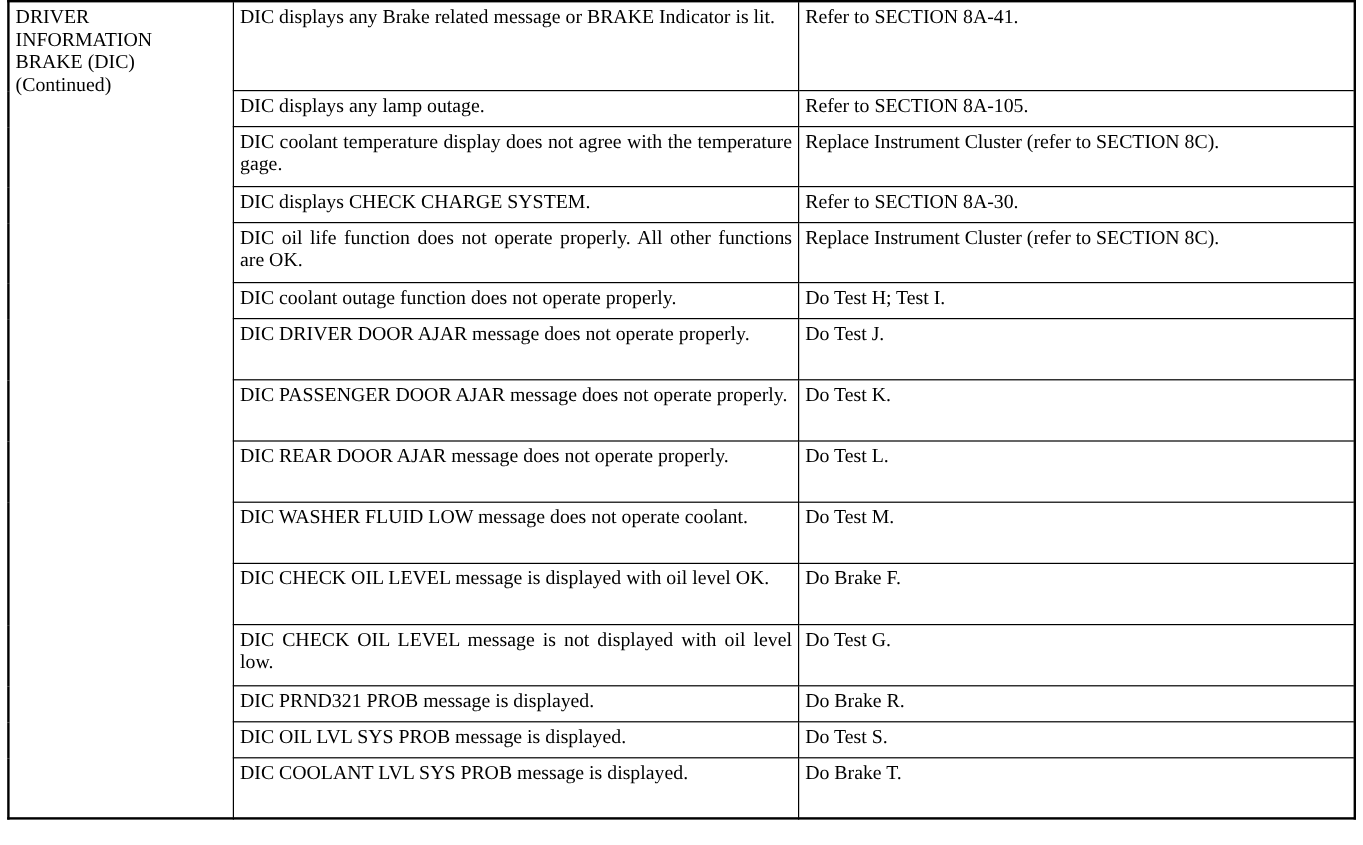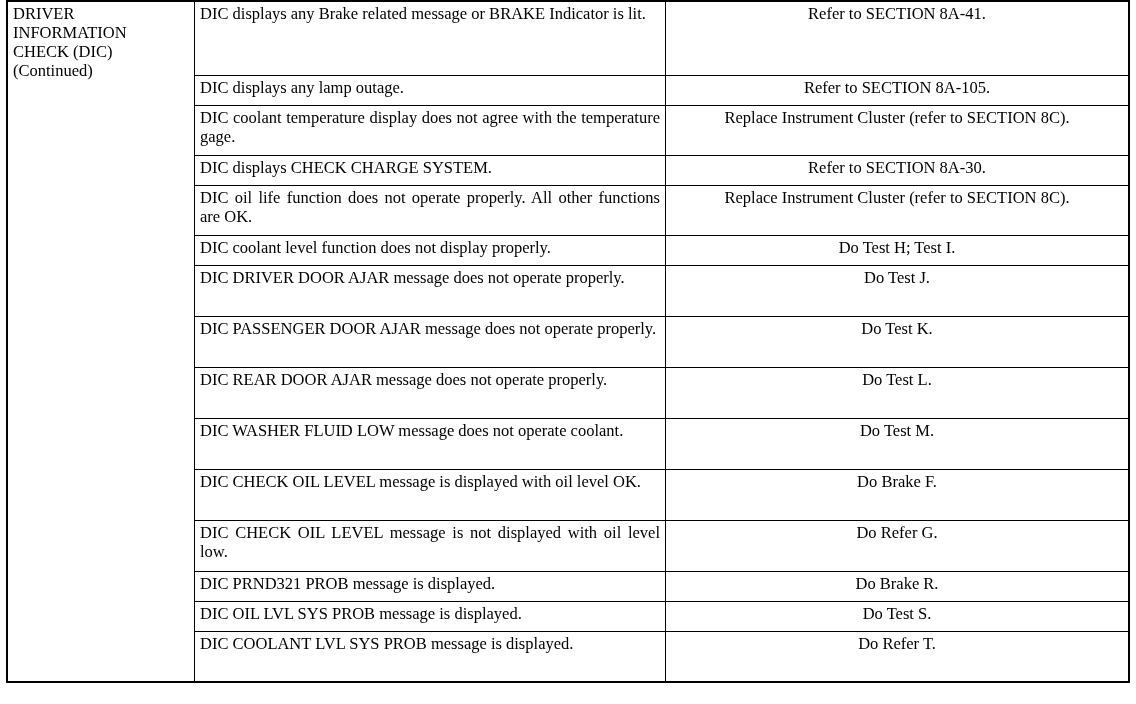--- a/index.html
+++ b/index.html
@@ -50,39 +50,38 @@
   td.col-cond {
     width: 460px;
     text-align: justify;
     text-justify: inter-word;
     padding-left: 8px;
     padding-right: 10px;
   }
   td.col-action {
     border-right: none;
     padding-left: 8px;
-    text-align: center;
   }
   tr.last td {
     border-bottom: none;
   }
   .sect-line { display: block; white-space: nowrap; }
 </style>
 </head>
 <body>
 
 <div class="page">
   <table class="diag">
     <tbody>
 
       <tr>
         <td class="col-section" rowspan="15">
           <span class="sect-line">DRIVER</span>
           <span class="sect-line">INFORMATION</span>
-          <span class="sect-line">CHECK (DIC)</span>
+          <span class="sect-line">BRAKE (DIC)</span>
           <span class="sect-line">(Continued)</span>
         </td>
         <td class="col-cond" style="height:68px">DIC displays any Brake related message or BRAKE Indicator is lit.</td>
         <td class="col-action">Refer to SECTION 8A-41.</td>
       </tr>
 
       <tr>
         <td class="col-cond" style="height:24px">DIC displays any lamp outage.</td>
         <td class="col-action">Refer to SECTION 8A-105.</td>
       </tr>
@@ -96,21 +95,21 @@
         <td class="col-cond" style="height:24px">DIC displays CHECK CHARGE SYSTEM.</td>
         <td class="col-action">Refer to SECTION 8A-30.</td>
       </tr>
 
       <tr>
         <td class="col-cond" style="height:44px">DIC oil life function does not operate properly. All other functions are OK.</td>
         <td class="col-action">Replace Instrument Cluster (refer to SECTION 8C).</td>
       </tr>
 
       <tr>
-        <td class="col-cond" style="height:24px">DIC coolant level function does not display properly.</td>
+        <td class="col-cond" style="height:24px">DIC coolant outage function does not operate properly.</td>
         <td class="col-action">Do Test H; Test I.</td>
       </tr>
 
       <tr>
         <td class="col-cond" style="height:45px">DIC DRIVER DOOR AJAR message does not operate properly.</td>
         <td class="col-action">Do Test J.</td>
       </tr>
 
       <tr>
         <td class="col-cond" style="height:45px">DIC PASSENGER DOOR AJAR message does not operate properly.</td>
@@ -127,33 +126,33 @@
         <td class="col-action">Do Test M.</td>
       </tr>
 
       <tr>
         <td class="col-cond" style="height:45px">DIC CHECK OIL LEVEL message is displayed with oil level OK.</td>
         <td class="col-action">Do Brake F.</td>
       </tr>
 
       <tr>
         <td class="col-cond" style="height:45px">DIC CHECK OIL LEVEL message is not displayed with oil level low.</td>
-        <td class="col-action">Do Refer G.</td>
+        <td class="col-action">Do Test G.</td>
       </tr>
 
       <tr>
         <td class="col-cond" style="height:24px">DIC PRND321 PROB message is displayed.</td>
         <td class="col-action">Do Brake R.</td>
       </tr>
 
       <tr>
         <td class="col-cond" style="height:24px">DIC OIL LVL SYS PROB message is displayed.</td>
         <td class="col-action">Do Test S.</td>
       </tr>
 
       <tr class="last">
         <td class="col-cond" style="height:44px">DIC COOLANT LVL SYS PROB message is displayed.</td>
-        <td class="col-action">Do Refer T.</td>
+        <td class="col-action">Do Brake T.</td>
       </tr>
 
     </tbody>
   </table>
 </div>
 
 </body></html>

